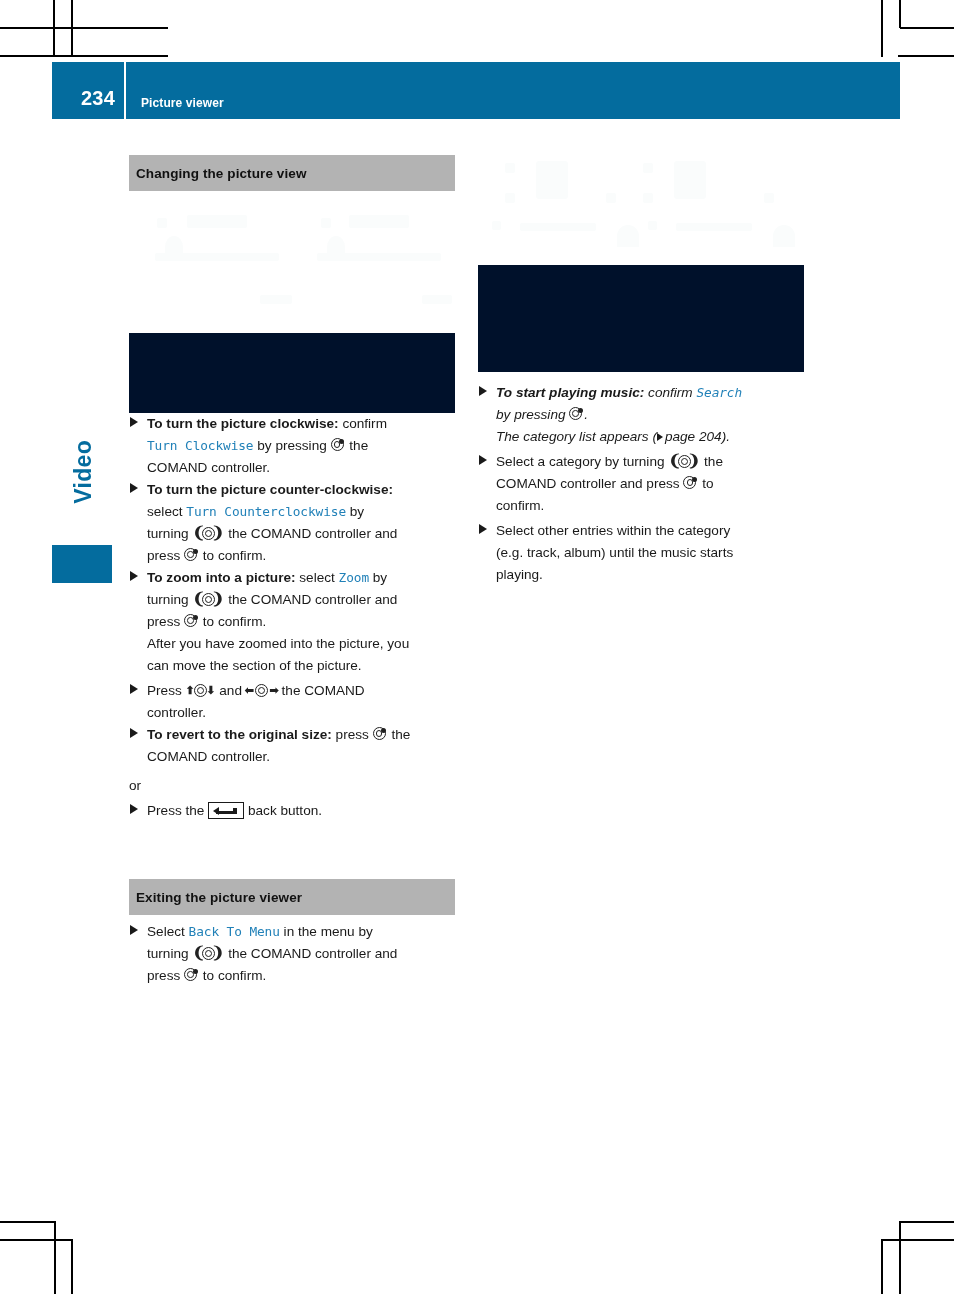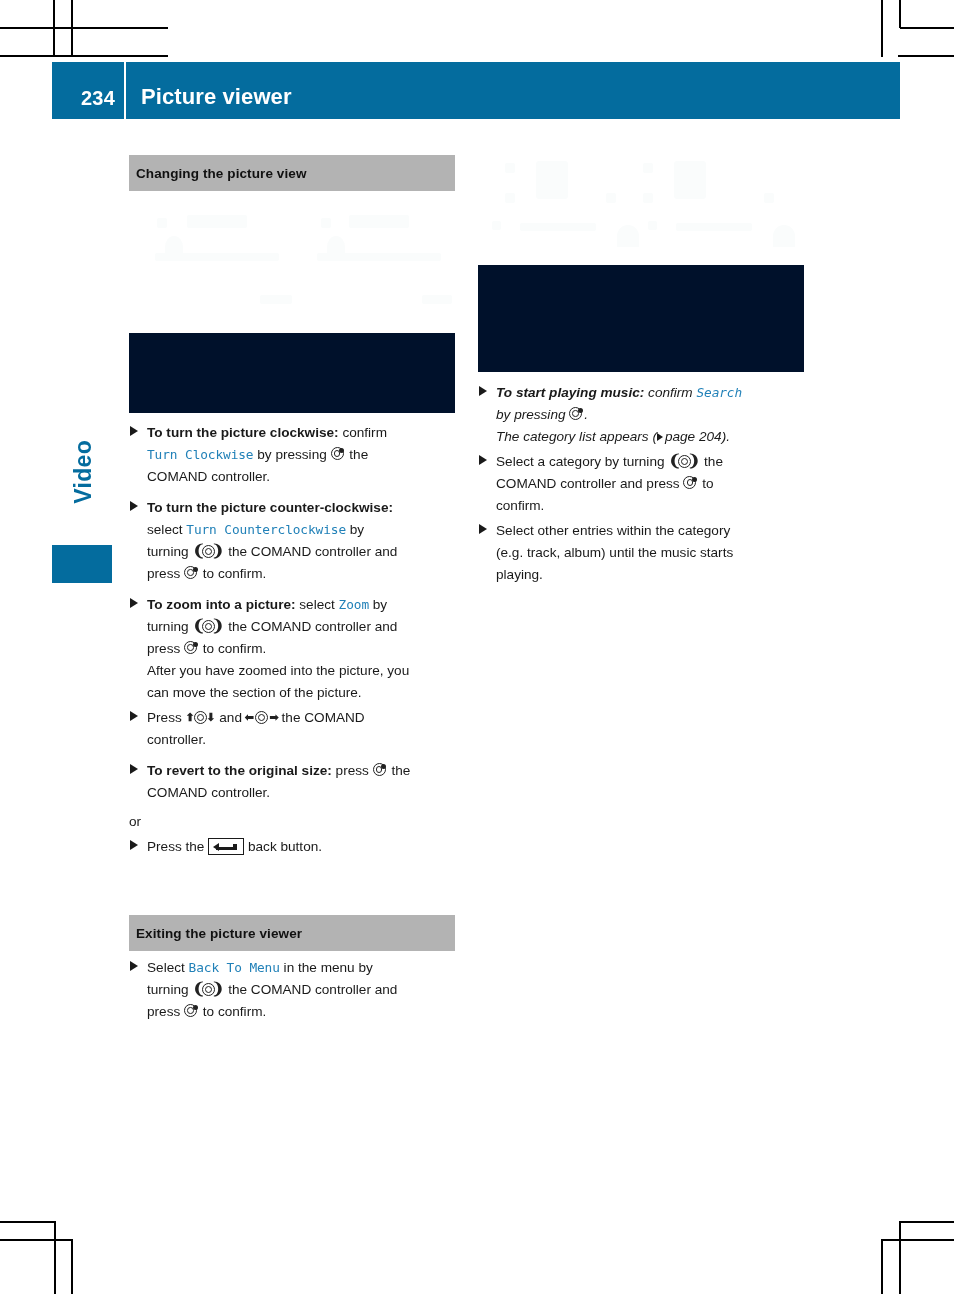--- a/index.html
+++ b/index.html
@@ -49,21 +49,21 @@
     left: 74px; top: 0;
     width: 774px;
     height: 57px;
     background: #046c9e;
   }
   .hdr-title span {
     position: absolute;
     left: 15px;
     bottom: 9px;
     color: #ffffff;
-    font-size: 22px;
+    font-size: 12px;
     font-weight: bold;
     letter-spacing: 0.1px;
   }
 
   
   #chapter-tab {
     position: absolute;
     left: 52px;
     top: 440px;
     width: 60px;
@@ -125,21 +125,20 @@
   .fig-ghost .gx {
     position: absolute;
     background: #fafcfc;
     border-radius: 2px;
   }
 
   
   .step {
     position: relative;
     padding-left: 18px;
-    margin-top: 9px;
     font-size: 13.6px;
     line-height: 22px;
     color: #1a1a1a;
   }
   .step.tight { margin-top: 3px; }
   .step .marker {
     position: absolute;
     left: 1px;
     top: 4px;
     width: 0; height: 0;

